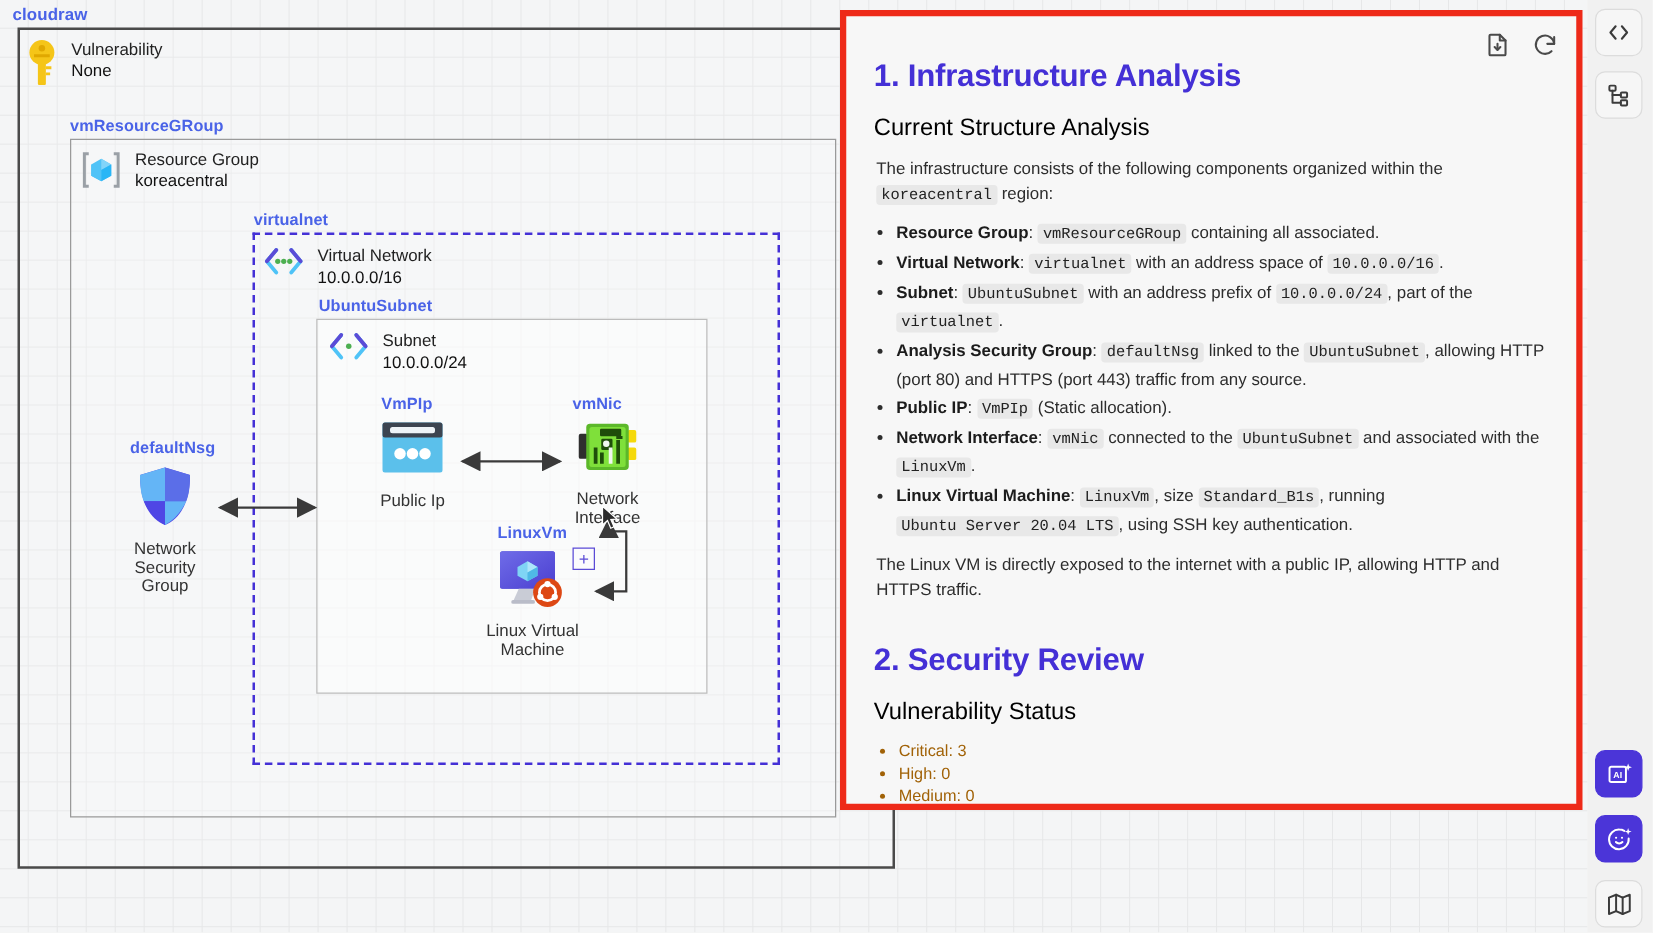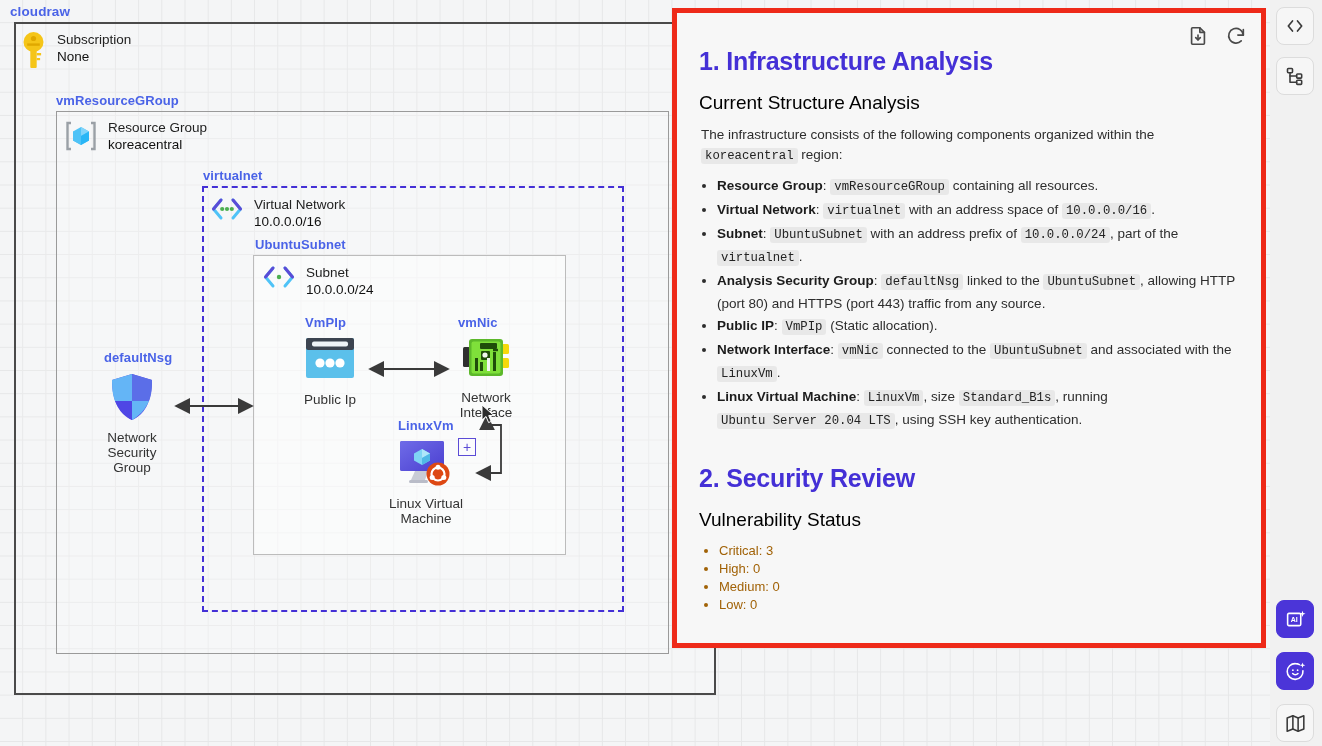--- a/index.html
+++ b/index.html
@@ -123,21 +123,21 @@
           <svg width="27" height="38" viewBox="0 0 27 38">
             <circle cx="13.5" cy="11" r="10" fill="#f5c518"></circle>
             <circle cx="13.5" cy="7.5" r="2.6" fill="#e0a800"></circle>
             <rect x="10.3" y="18" width="6.4" height="19" rx="1" fill="#f5c518"></rect>
             <rect x="7.2" y="12.4" width="12.6" height="2.4" fill="#e0a800"></rect>
             <rect x="16.7" y="22" width="4.4" height="2.4" fill="#f5c518"></rect>
             <rect x="16.7" y="27" width="3.4" height="2.2" fill="#f5c518"></rect>
           </svg>
         </span>
         <div>
-          <div class="node-title">Subscription</div>
+          <div class="node-title">Vulnerability</div>
           <div class="node-sub">None</div>
         </div>
       </div>
     </div>
 
     <div class="grp-label" style="left:56px; top:93px;">vmResourceGRoup</div>
     <div class="box" id="rg-box"></div>
 
     <div class="node" style="left:64px; top:119px;">
       <div class="node-row">
@@ -339,21 +339,21 @@
       <p class="body">
         <span>The infrastructure consists of the following components organized within the</span>
         <code class="inl">koreacentral</code>
         <span>region:</span>
       </p>
 
       <ul class="body-list">
         <li>
           <b class="k">Resource Group</b><span>:</span>
           <code class="inl">vmResourceGRoup</code>
-          <span>containing all resources.</span>
+          <span>containing all associated.</span>
         </li>
         <li>
           <b class="k">Virtual Network</b><span>:</span>
           <code class="inl">virtualnet</code>
           <span>with an address space of</span>
           <code class="inl">10.0.0.0/16</code><span>.</span>
         </li>
         <li>
           <b class="k">Subnet</b><span>:</span>
           <code class="inl">UbuntuSubnet</code>
@@ -381,20 +381,21 @@
           <code class="inl">LinuxVm</code><span>.</span>
         </li>
         <li>
           <b class="k">Linux Virtual Machine</b><span>:</span>
           <code class="inl">LinuxVm</code><span>, size</span>
           <code class="inl">Standard_B1s</code><span>, running</span>
           <code class="inl">Ubuntu Server 20.04 LTS</code><span>, using SSH key authentication.</span>
         </li>
       </ul>
 
+      <p class="body" style="margin-top:10px;">The Linux VM is directly exposed to the internet with a public IP, allowing HTTP and HTTPS traffic.</p>
 
       <h1 class="sec" style="margin-top:32px;">2. Security Review</h1>
       <h2 class="sub">Vulnerability Status</h2>
 
       <ul class="small-list">
         <li><span>Critical</span>: <span>3</span></li>
         <li><span>High</span>: <span>0</span></li>
         <li><span>Medium</span>: <span>0</span></li>
         <li><span>Low</span>: <span>0</span></li>
       </ul>

